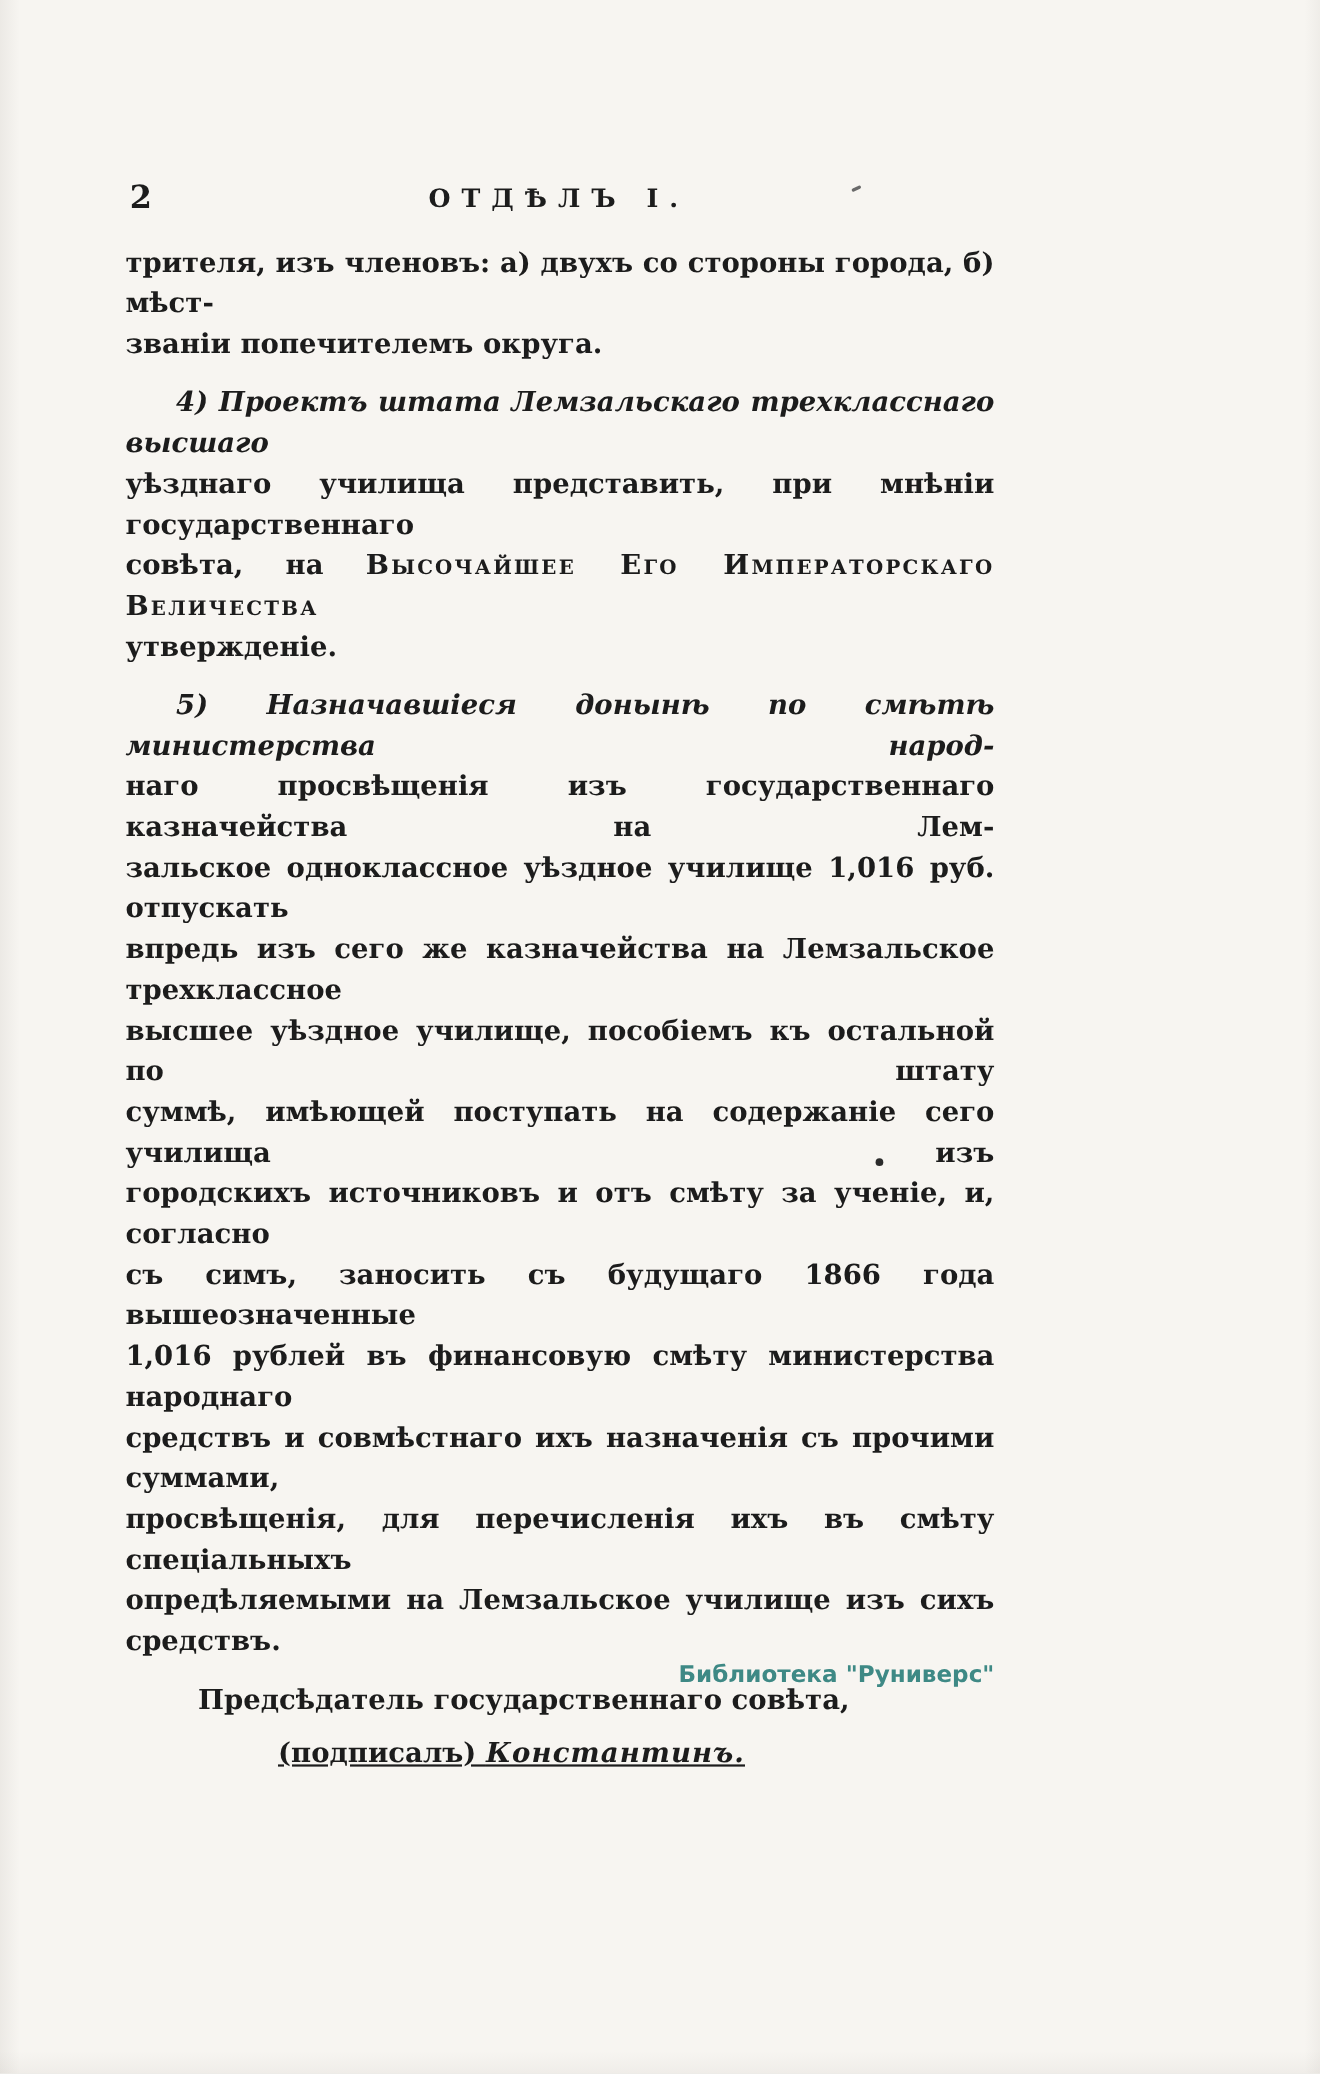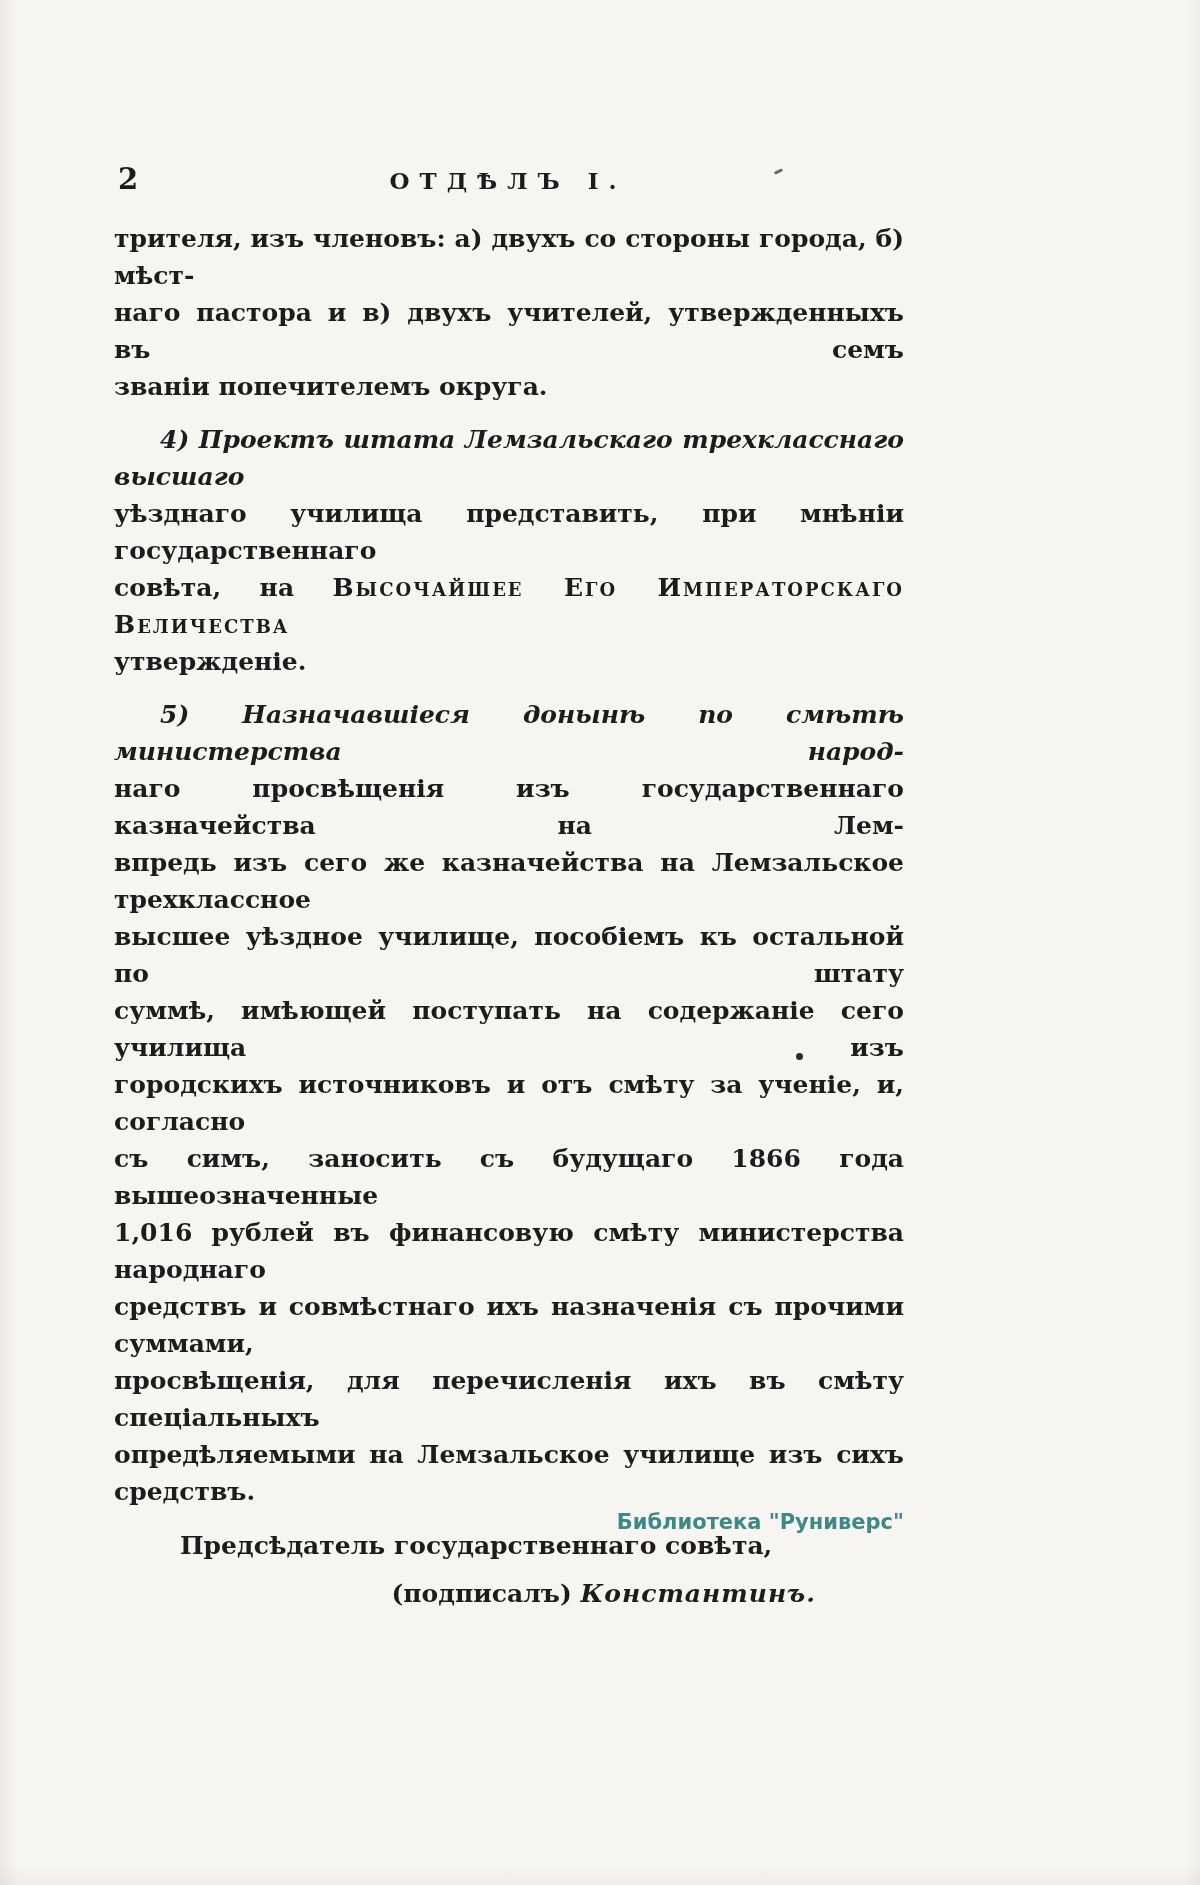--- a/index.html
+++ b/index.html
@@ -73,24 +73,25 @@
     letter-spacing: 2px;
   }
 
   
   .sig-block { margin-top: 6px; }
   .sig-role {
     margin-left: 66px;
     line-height: 40px;
   }
   .sig-line {
-    text-align: right;
+    text-align: center;
     padding-right: 88px;
     margin-top: 8px;
     line-height: 40px;
+    text-decoration: underline;
   }
   .sig-name {
     font-style: italic;
     letter-spacing: 1px;
   }
 
   
   .ink-dot {
     position: absolute;
     left: 796px;
@@ -118,34 +119,34 @@
 <div class="scan-page">
 
   <span class="page-number">2</span>
   <div class="section-header">ОТДѢЛЪ I.</div>
   <div class="stray-mark"></div>
 
   <div class="text-block">
 
     <div class="para">
       <div class="line">трителя, изъ членовъ: а) двухъ со стороны города, б) мѣст-</div>
-      <div class="line">наго пастора и в) двухъ учителей, утвержденныхъ въ семъ</div>
       <div class="line short">званіи попечителемъ округа.</div>
     </div>
 
     <div class="para">
       <div class="line indent">4) Проектъ штата Лемзальскаго трехкласснаго высшаго</div>
       <div class="line">уѣзднаго училища представить, при мнѣніи государственнаго</div>
       <div class="line"><span>совѣта, на </span><span class="smallcaps">Высочайшее Его Императорскаго Величества</span></div>
       <div class="line short">утвержденіе.</div>
     </div>
 
     <div class="para">
       <div class="line indent">5) Назначавшіеся донынѣ по смѣтѣ министерства народ-</div>
       <div class="line">наго просвѣщенія изъ государственнаго казначейства на Лем-</div>
+      <div class="line">зальское одноклассное уѣздное училище 1,016 руб. отпускать</div>
       <div class="line">впредь изъ сего же казначейства на Лемзальское трехклассное</div>
       <div class="line">высшее уѣздное училище, пособіемъ къ остальной по штату</div>
       <div class="line">суммѣ, имѣющей поступать на содержаніе сего училища изъ</div>
       <div class="line">городскихъ источниковъ и отъ смѣту за ученіе, и, согласно</div>
       <div class="line">съ симъ, заносить съ будущаго 1866 года вышеозначенные</div>
       <div class="line">1,016 рублей въ финансовую смѣту министерства народнаго</div>
       <div class="line">средствъ и совмѣстнаго ихъ назначенія съ прочими суммами,</div>
       <div class="line">просвѣщенія, для перечисленія ихъ въ смѣту спеціальныхъ</div>
       <div class="line short">опредѣляемыми на Лемзальское училище изъ сихъ средствъ.</div>
     </div>

